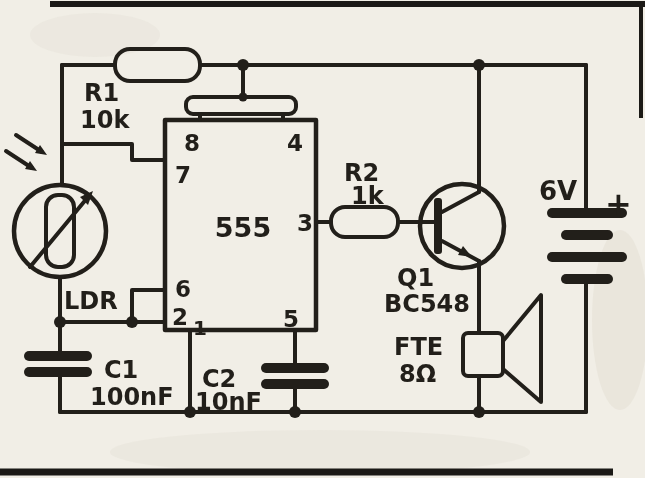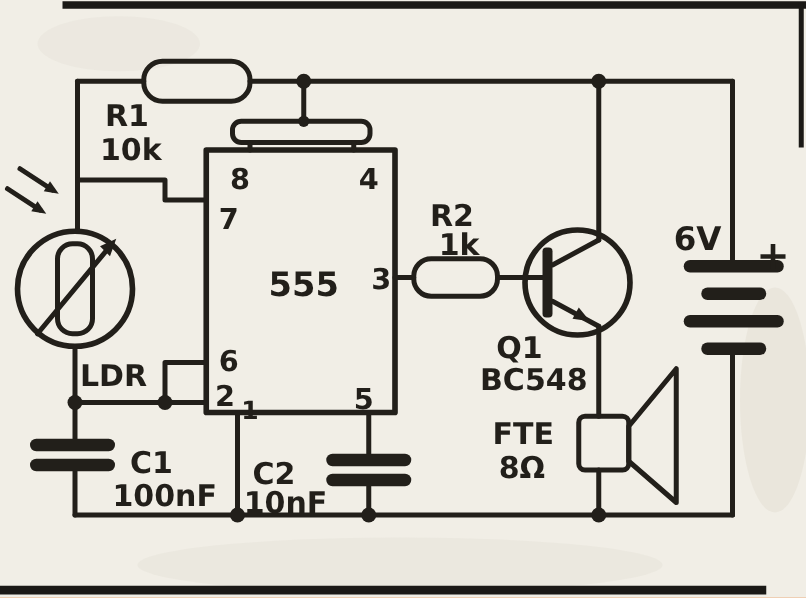--- a/index.html
+++ b/index.html
@@ -1,16 +1,16 @@
 <!DOCTYPE html>
 <html><head>
 <meta charset="utf-8">
 <style>
   html,body{margin:0;padding:0;background:#e8e5dd;}
-  .stage{position:relative;width:645px;height:478px;overflow:hidden;background:#f97316;}
+  .stage{position:relative;width:645px;height:478px;overflow:hidden;background:#4d7c0f;}
   svg{display:block;}
   text{font-family:"DejaVu Sans",sans-serif;font-weight:bold;fill:#221f1a;}
   .s20{font-size:20px}.s23{font-size:23px}.s24{font-size:24px}.s26{font-size:26px}.s27{font-size:27px}.s32{font-size:32px}
   .wire{stroke:#221f1a;stroke-width:4;fill:none;stroke-linecap:round;stroke-linejoin:round;}
   .wire2{stroke:#221f1a;stroke-width:4.5;fill:none;stroke-linecap:round;stroke-linejoin:round;}
   .plate{stroke:#221f1a;stroke-width:10;fill:none;stroke-linecap:round;}
   .dot{fill:#221f1a;}
   .border{stroke:#1b1916;fill:none;stroke-linecap:butt;}
 </style>
 </head>

